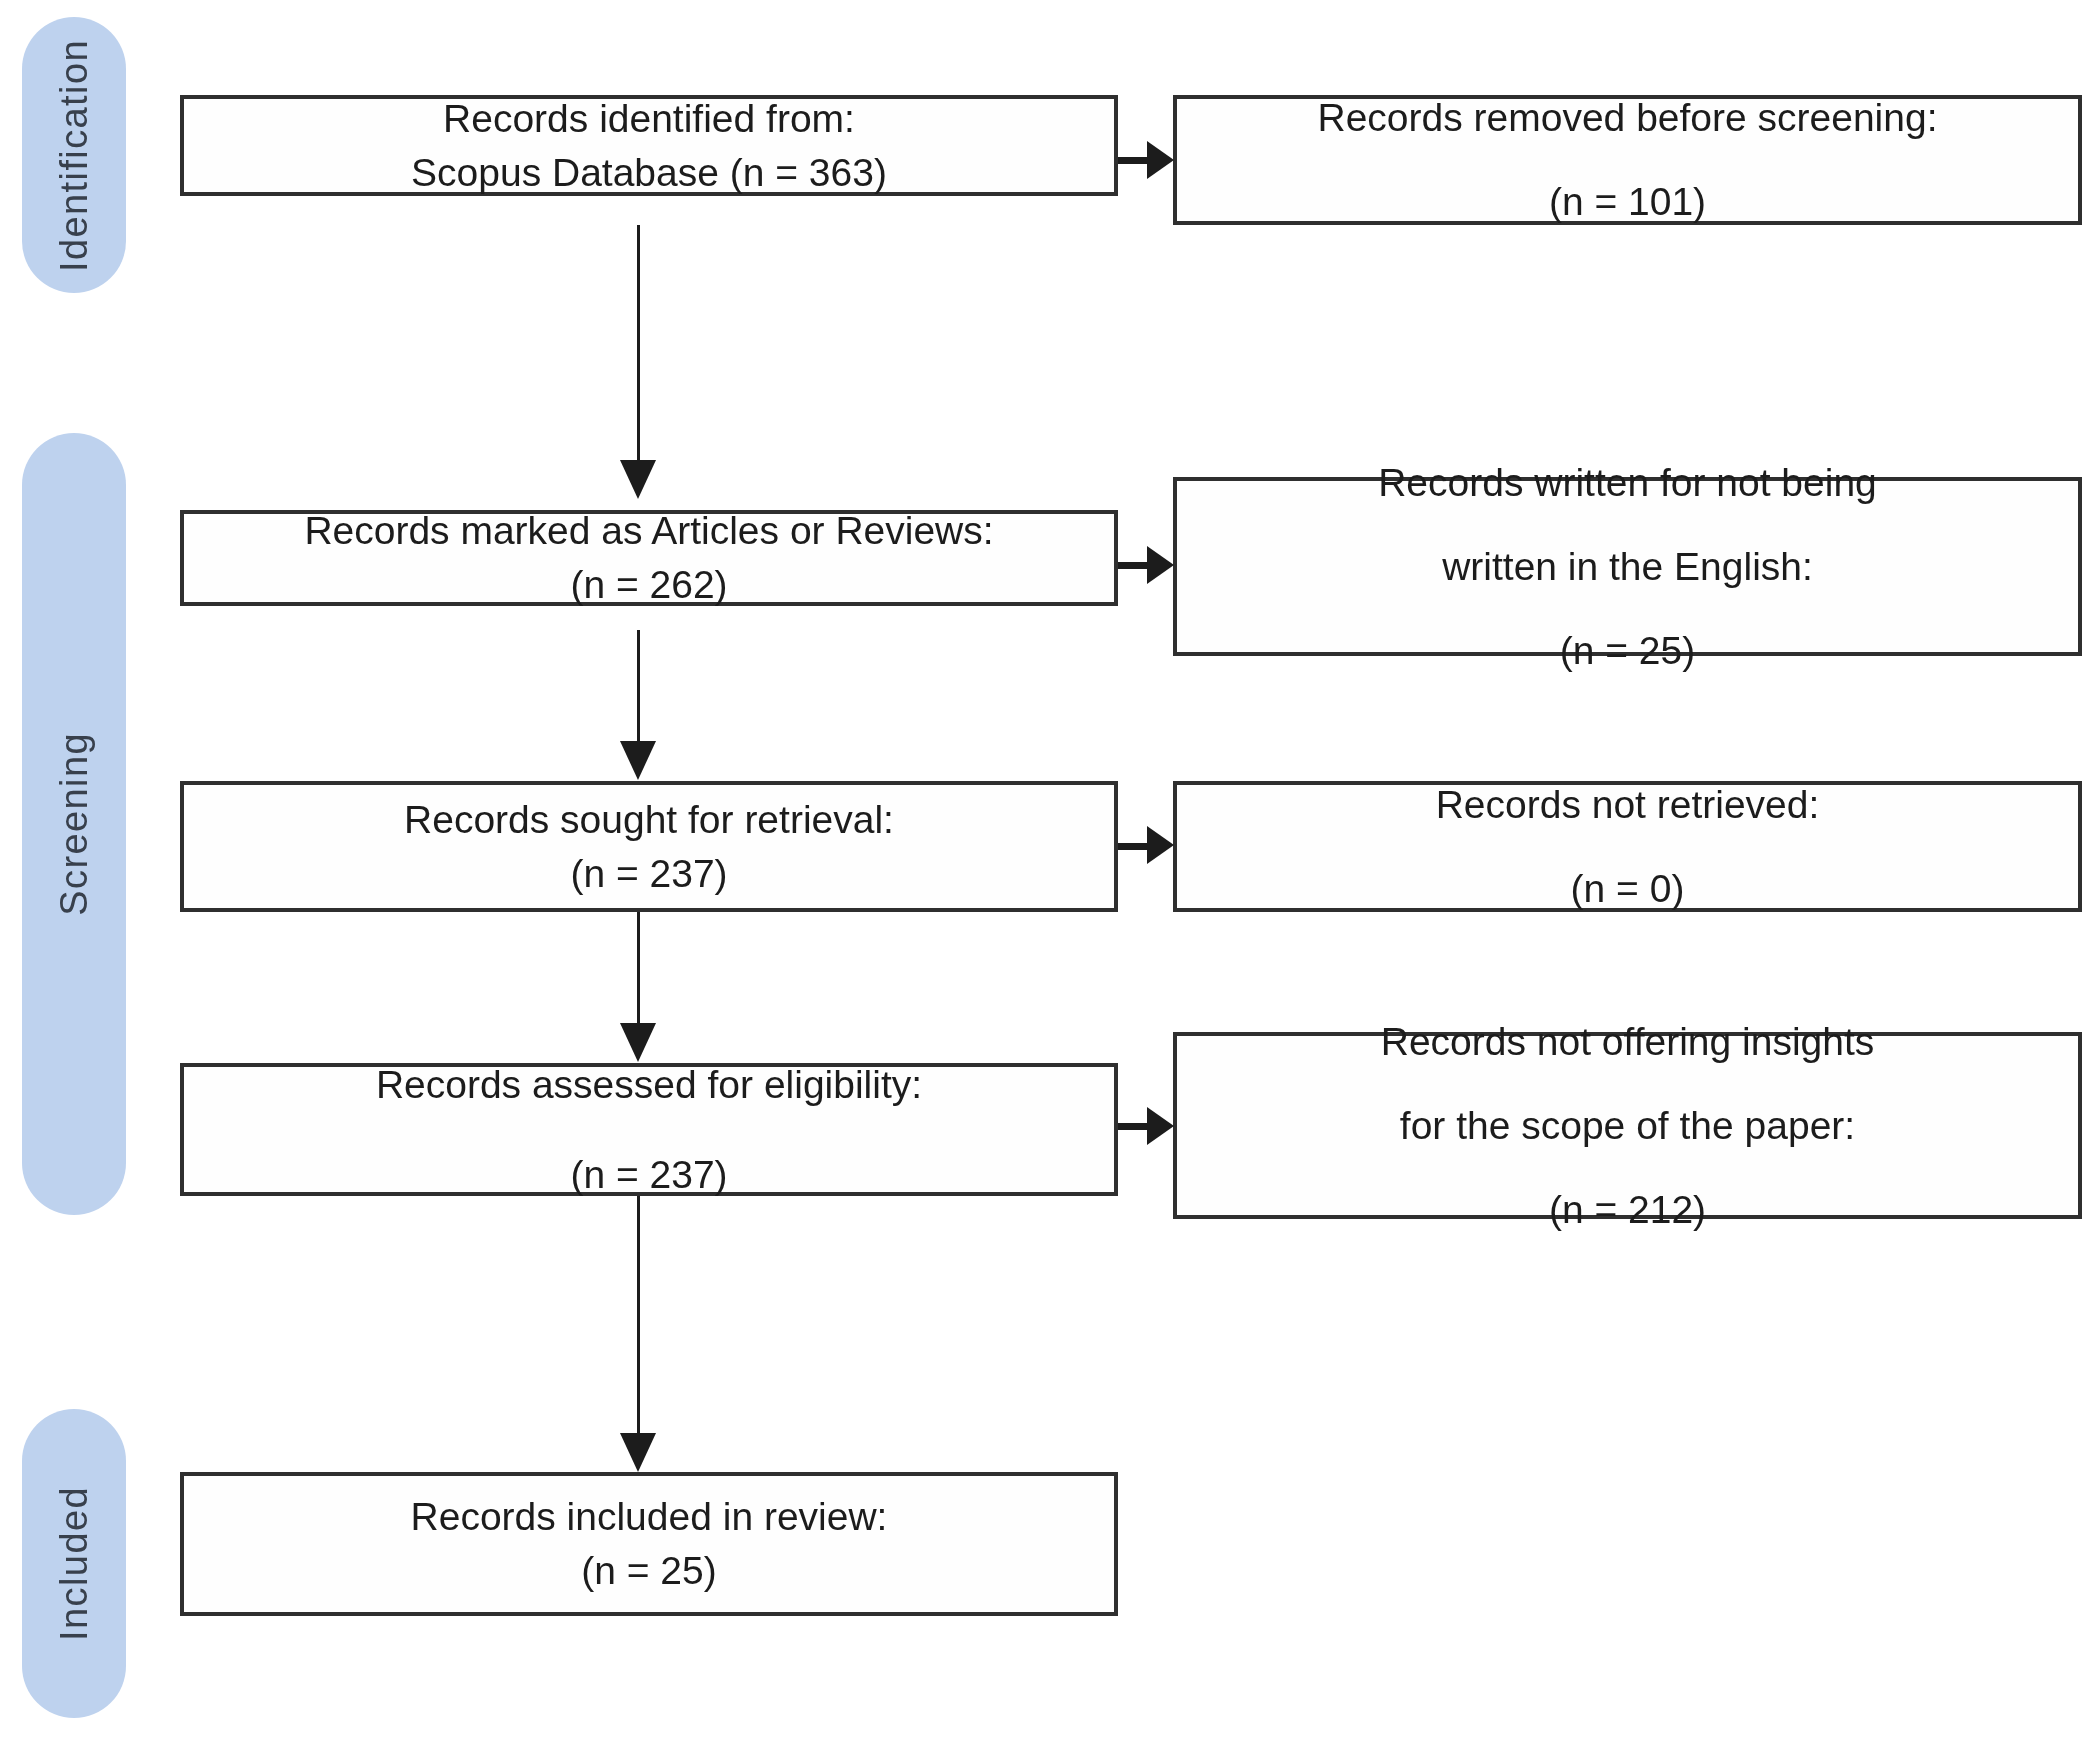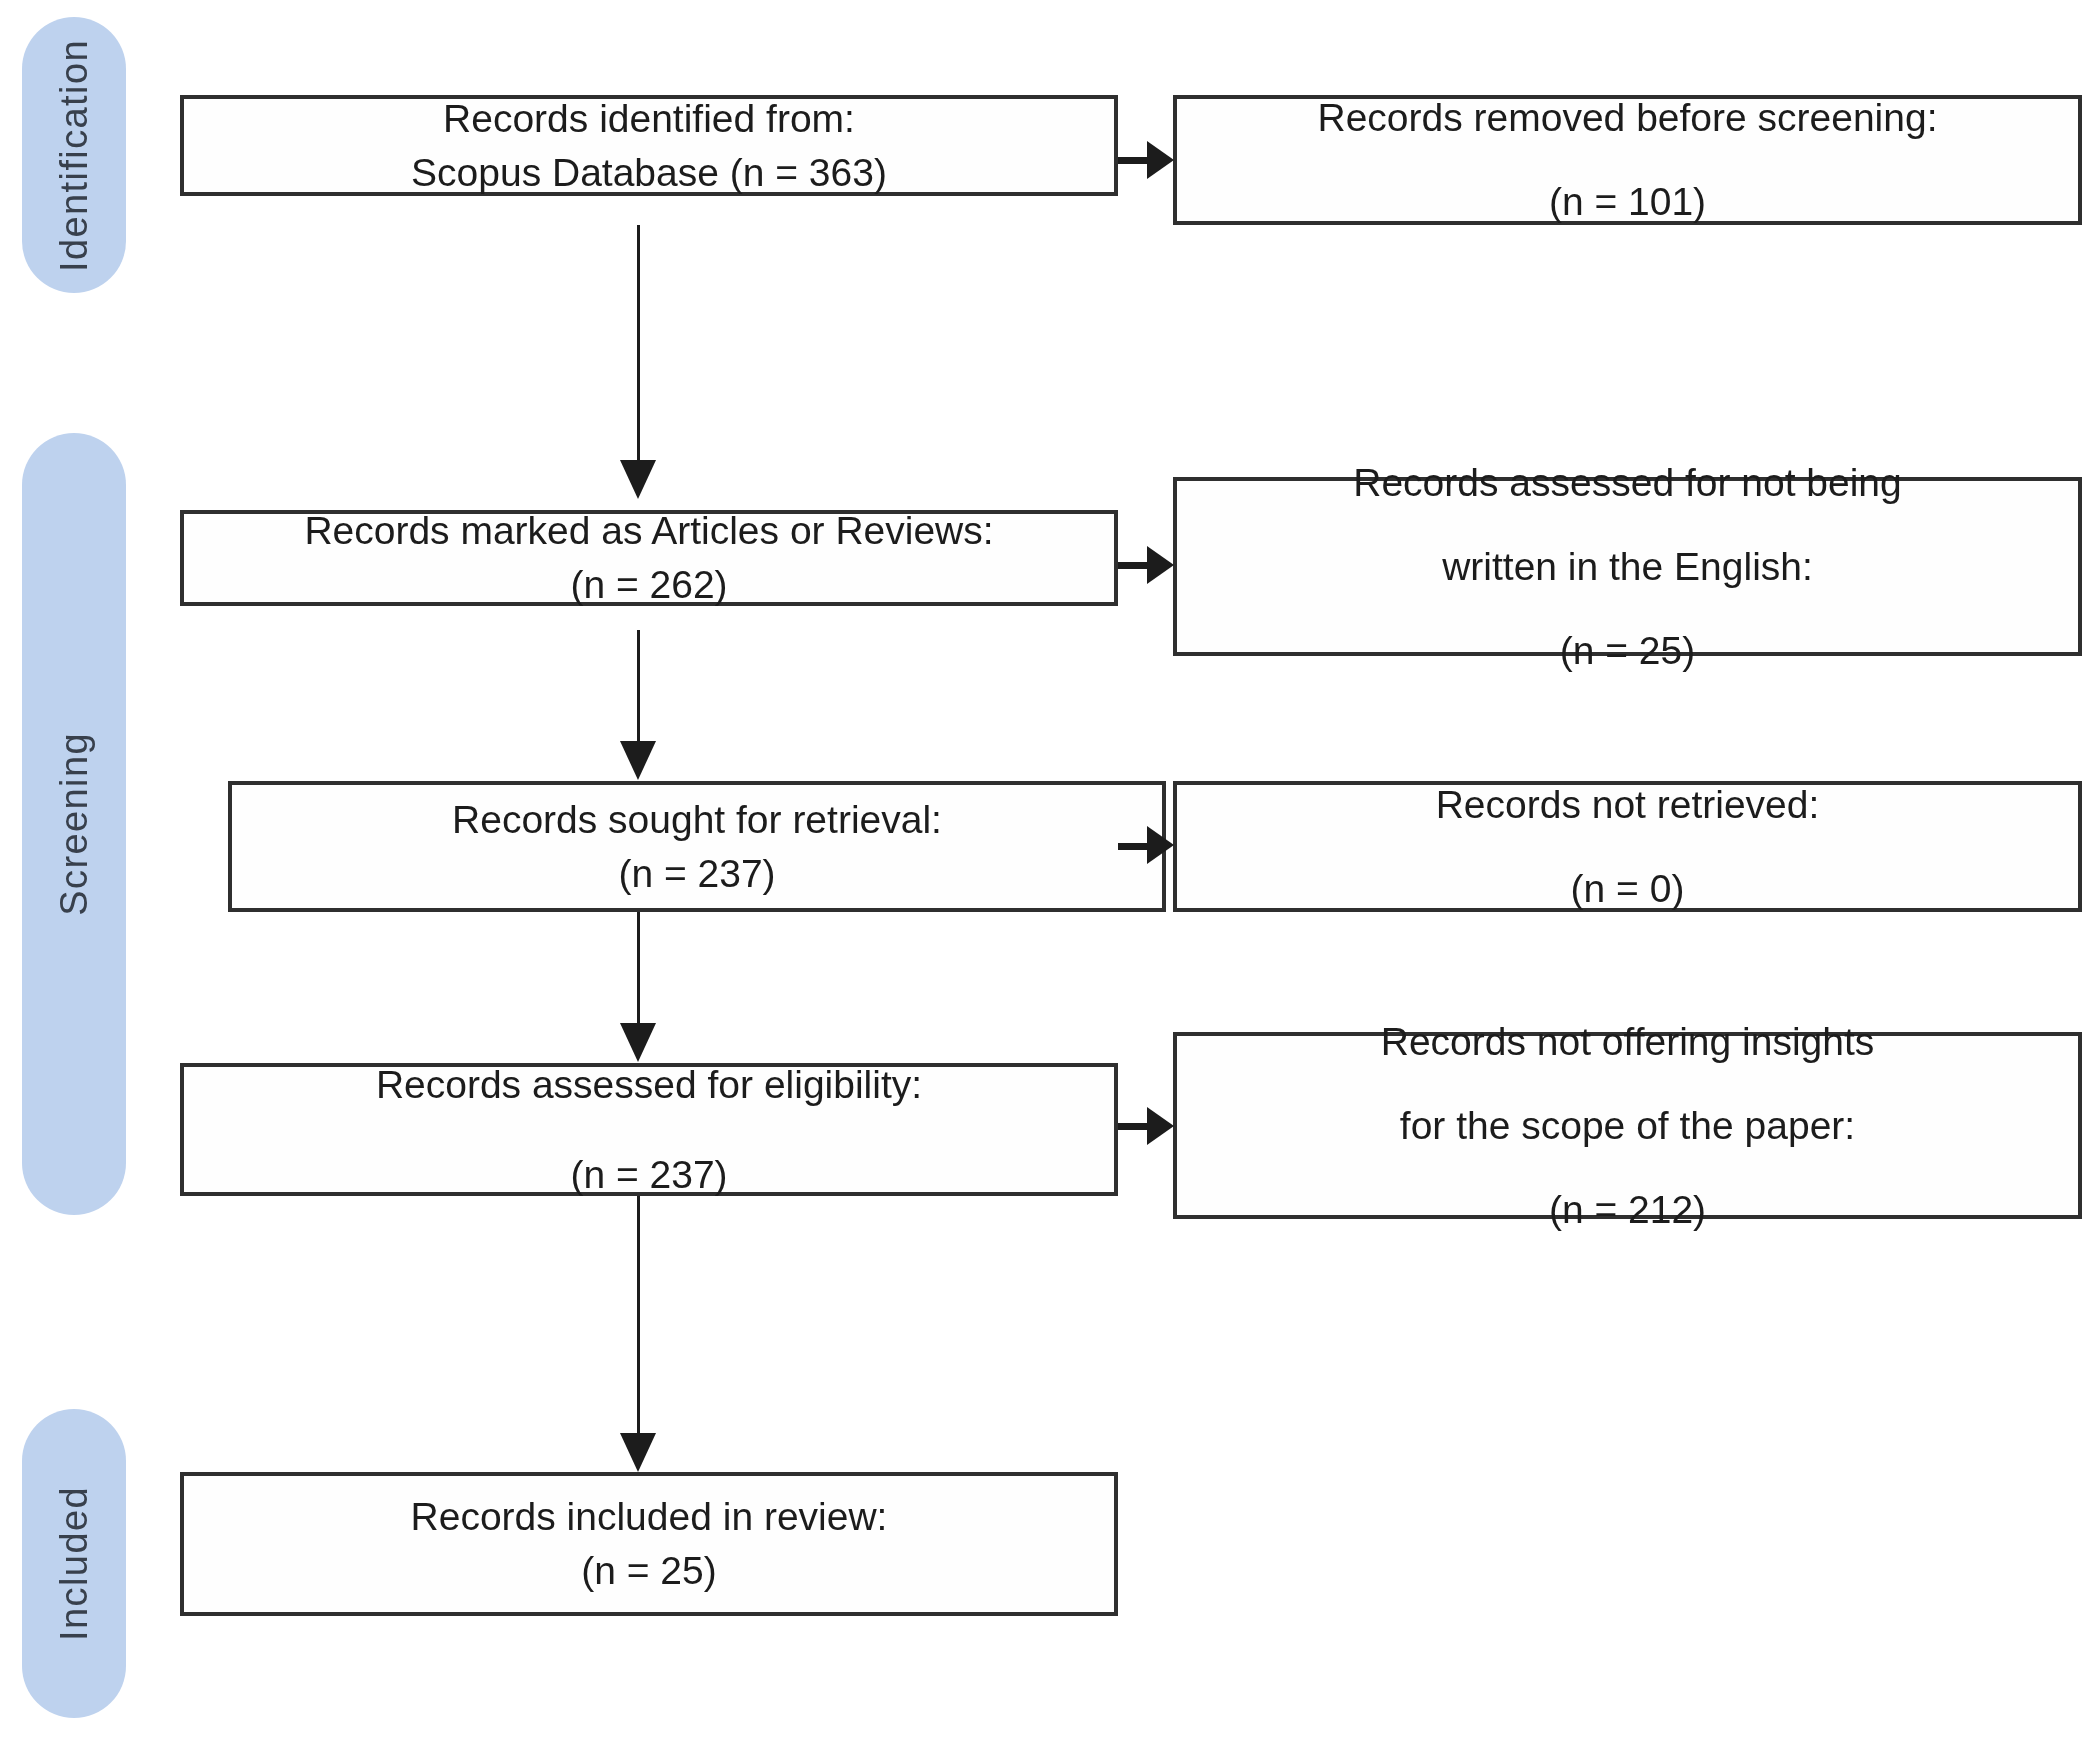--- a/index.html
+++ b/index.html
@@ -99,39 +99,39 @@
   </div>
 
   <div class="box main" style="top:95px; height:101px;">
     <span>Records identified from:</span>
     <span>Scopus Database (n = 363)</span>
   </div>
   <div class="box main" style="top:510px; height:96px;">
     <span>Records marked as Articles or Reviews:</span>
     <span>(n = 262)</span>
   </div>
-  <div class="box main" style="top:781px; height:131px;margin-left:48px;">
+  <div class="box main" style="top:781px; height:131px;">
     <span>Records sought for retrieval:</span>
     <span>(n = 237)</span>
   </div>
   <div class="box main" style="top:1063px; height:133px;gap:36px;">
     <span>Records assessed for eligibility:</span>
     <span>(n = 237)</span>
   </div>
   <div class="box main" style="top:1472px; height:144px;">
     <span>Records included in review:</span>
     <span>(n = 25)</span>
   </div>
 
   <div class="box side" style="top:95px; height:130px;">
     <span>Records removed before screening:</span>
     <span>(n = 101)</span>
   </div>
   <div class="box side" style="top:477px; height:179px;">
-    <span>Records assessed for not being</span>
+    <span>Records written for not being</span>
     <span>written in the English:</span>
     <span>(n = 25)</span>
   </div>
   <div class="box side" style="top:781px; height:131px;align-items:center;">
     <span>Records not retrieved:</span>
     <span>(n = 0)</span>
   </div>
   <div class="box side" style="top:1032px; height:187px;">
     <span>Records not offering insights</span>
     <span>for the scope of the paper:</span>

